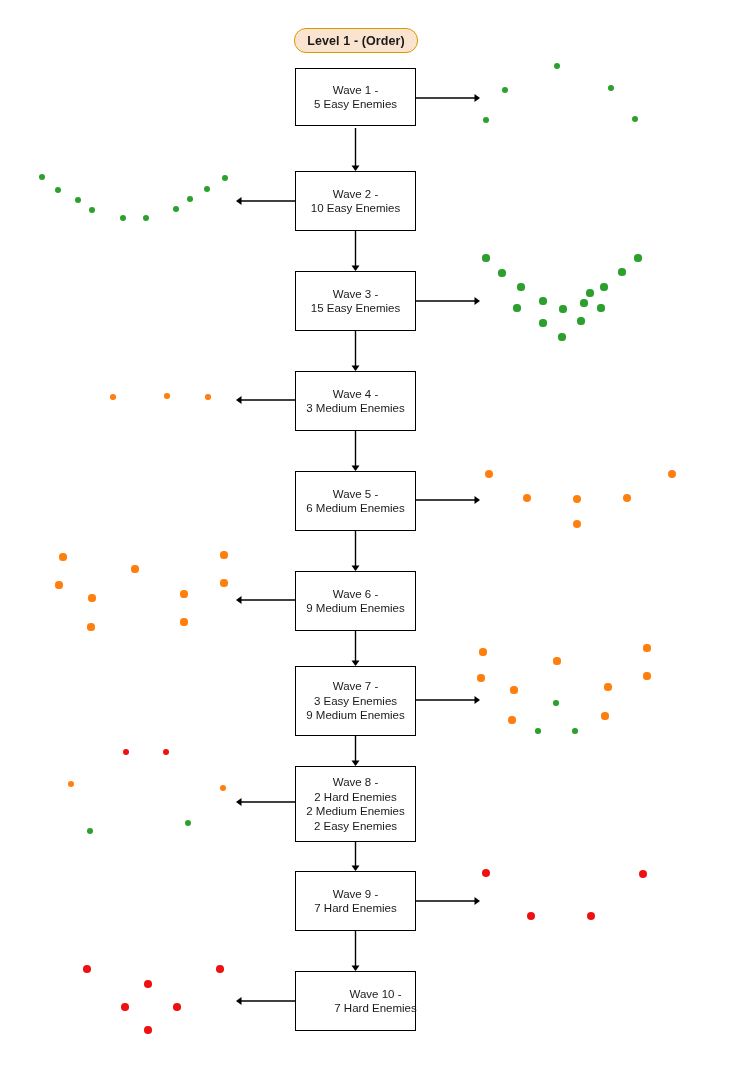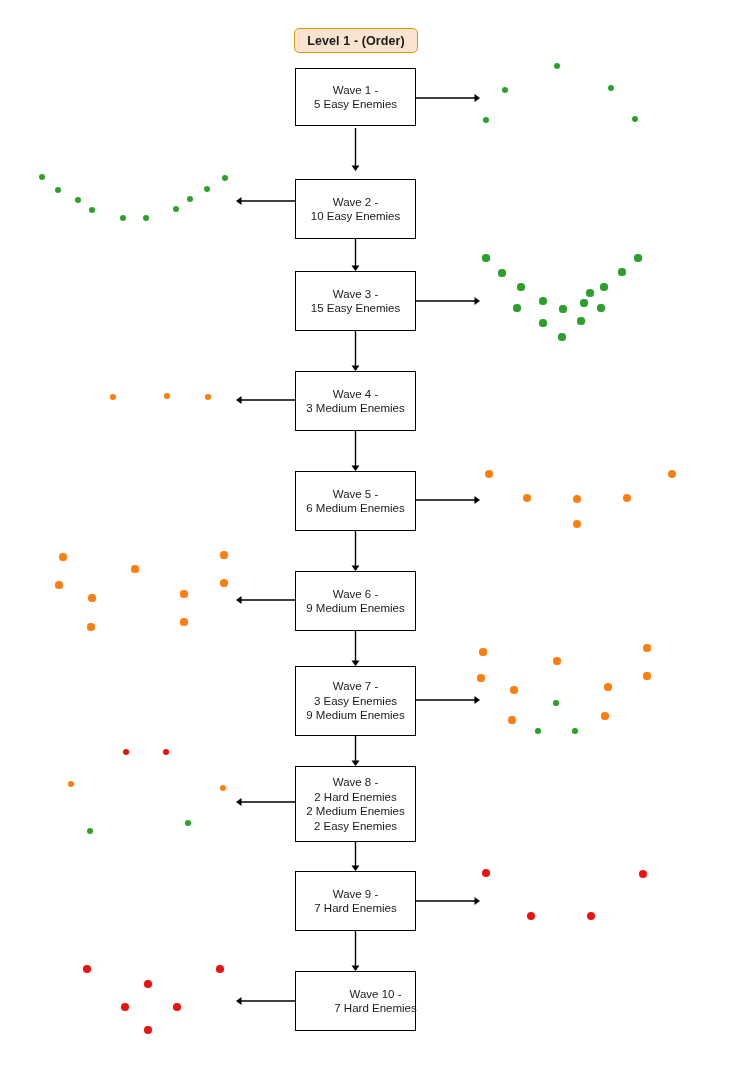--- a/index.html
+++ b/index.html
@@ -23,21 +23,21 @@
   }
   .title-badge {
     position: absolute;
     left: 294px;
     top: 28px;
     width: 124px;
     height: 25px;
     box-sizing: border-box;
     background: #fbe4cf;
     border: 1.4px solid #d79b00;
-    border-radius: 5px;
+    border-radius: 12px;
     display: flex;
     align-items: center;
     justify-content: center;
     font-size: 12.5px;
     font-weight: bold;
     color: #1a1a1a;
     letter-spacing: 0.1px;
   }
   .wave-box {
     position: absolute;
@@ -120,21 +120,21 @@
       <polygon points="480,901 474.5,897 474.5,905" fill="#000000"></polygon>
       <line x1="295" y1="1001" x2="238" y2="1001" stroke="#000000" stroke-width="1.4"></line>
       <polygon points="236,1001 241.5,997 241.5,1005" fill="#000000"></polygon>
     </svg>
 
   <div id="boxes-layer">
       <div class="wave-box" style="top: 68px; height: 58px; border-color: rgb(0, 0, 0); background: rgb(255, 255, 255);">
         <span class="line">Wave 1 -</span>
         <span class="line">5 Easy Enemies</span>
       </div>
-      <div class="wave-box" style="top: 171px; height: 60px; border-color: rgb(0, 0, 0); background: rgb(255, 255, 255); margin-top: 8px;">
+      <div class="wave-box" style="top: 171px; height: 60px; border-color: rgb(0, 0, 0); background: rgb(255, 255, 255);">
         <span class="line">Wave 2 -</span>
         <span class="line">10 Easy Enemies</span>
       </div>
       <div class="wave-box" style="top: 271px; height: 60px; border-color: rgb(0, 0, 0); background: rgb(255, 255, 255);">
         <span class="line">Wave 3 -</span>
         <span class="line">15 Easy Enemies</span>
       </div>
       <div class="wave-box" style="top: 371px; height: 60px; border-color: rgb(0, 0, 0); background: rgb(255, 255, 255);">
         <span class="line">Wave 4 -</span>
         <span class="line">3 Medium Enemies</span>

